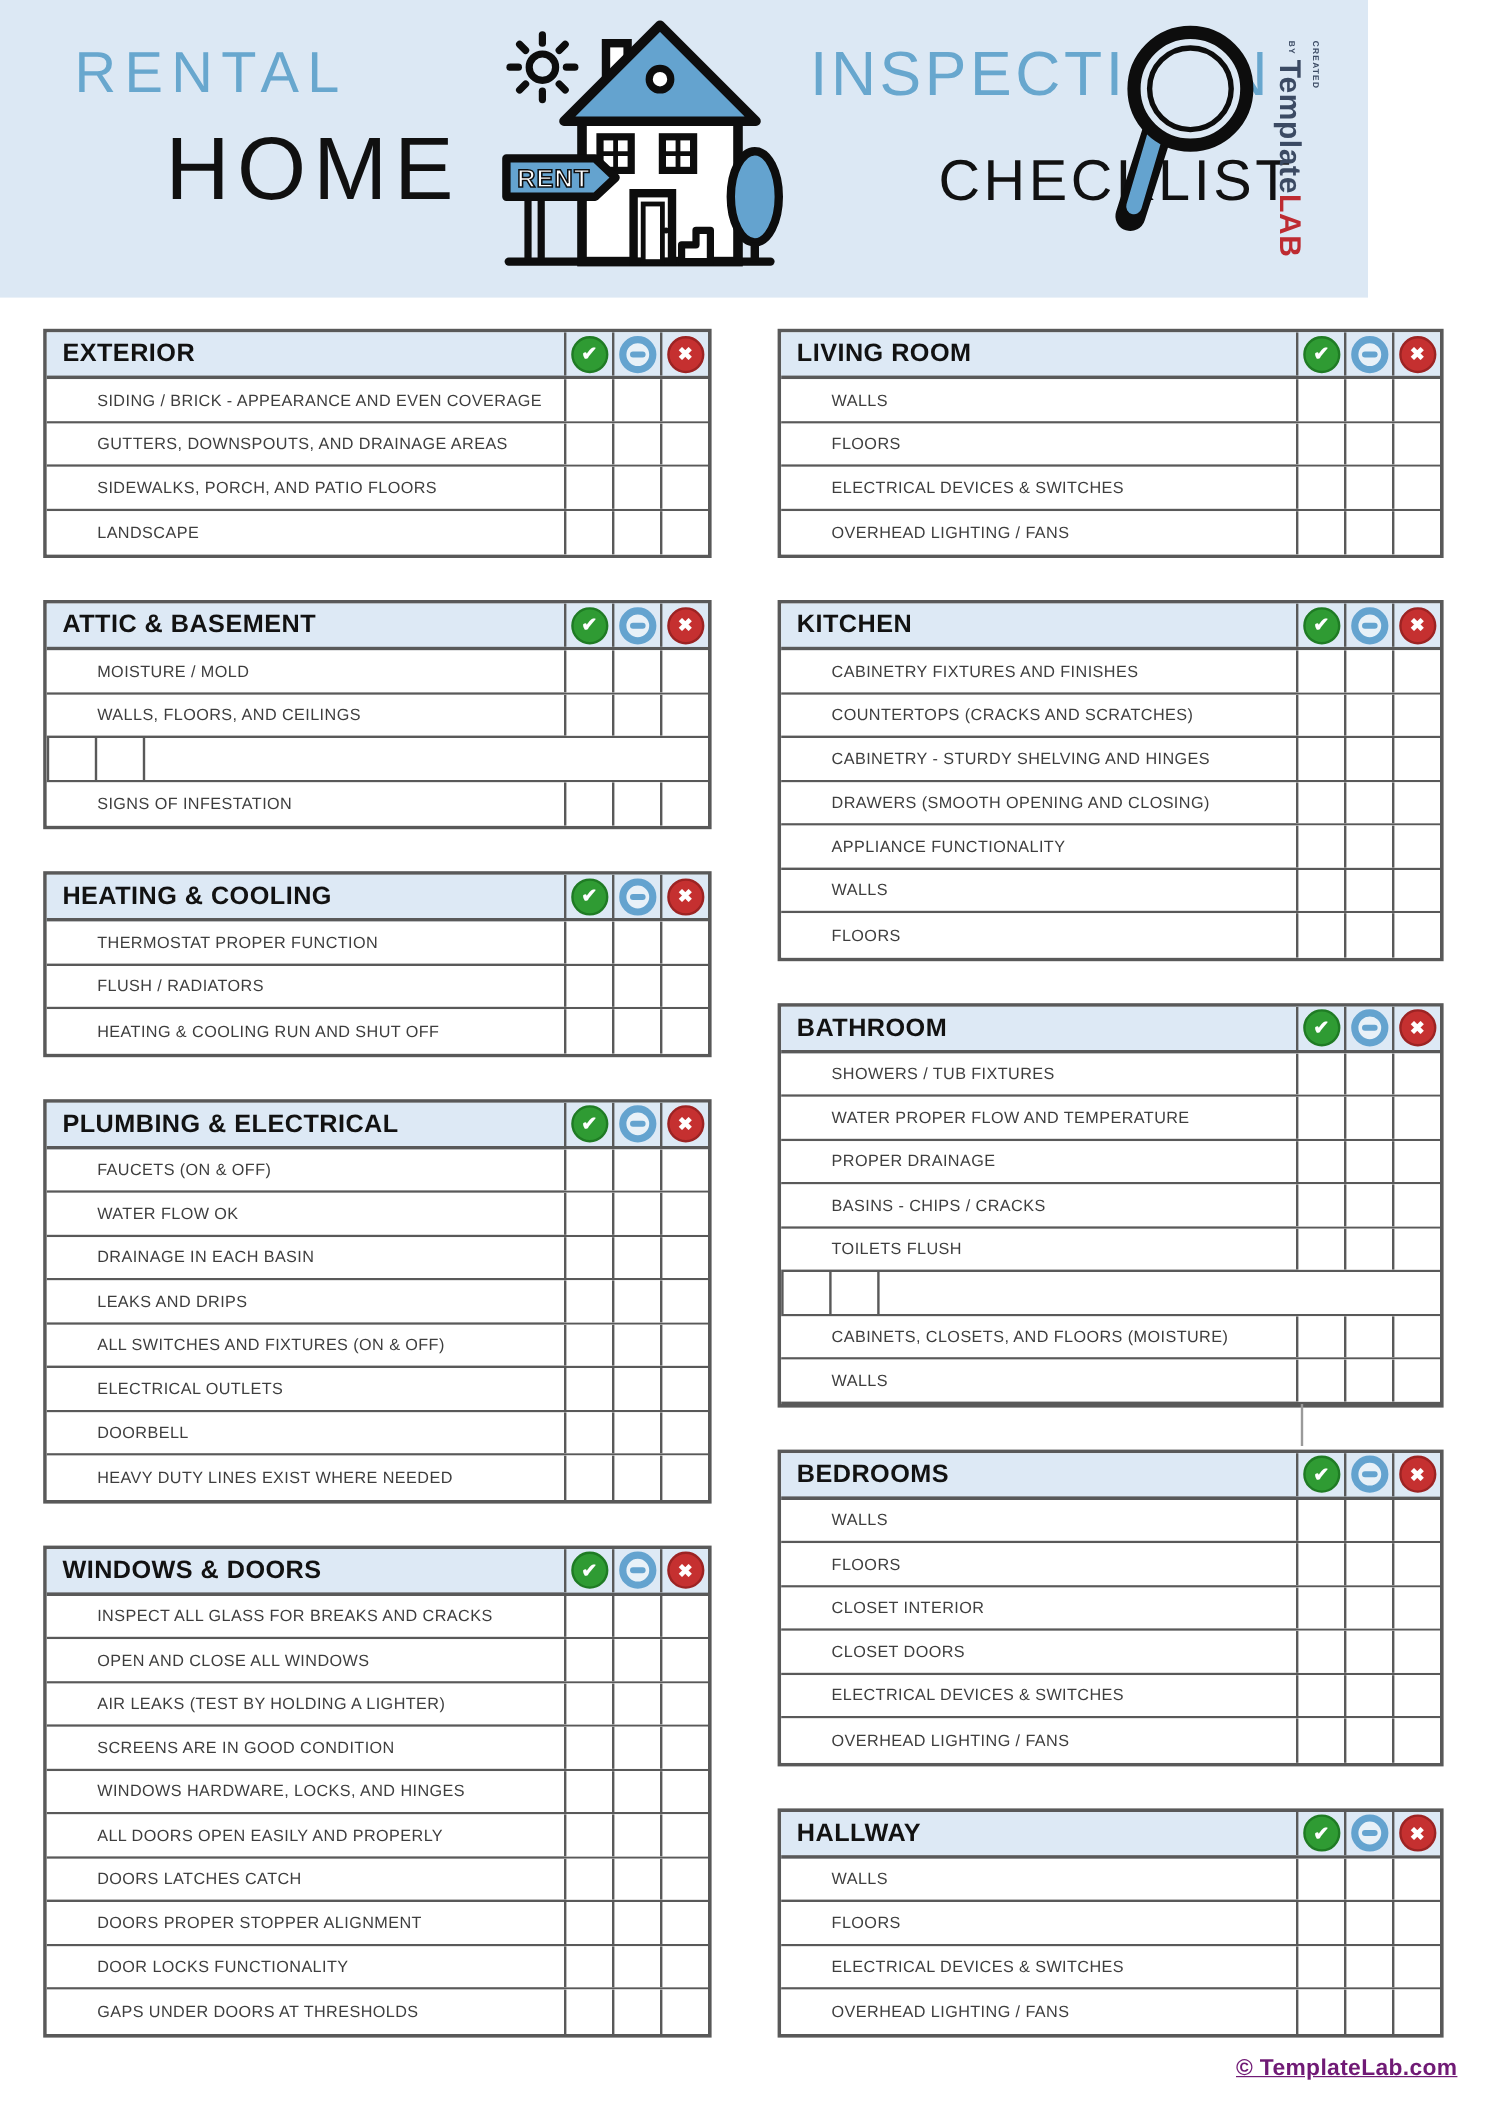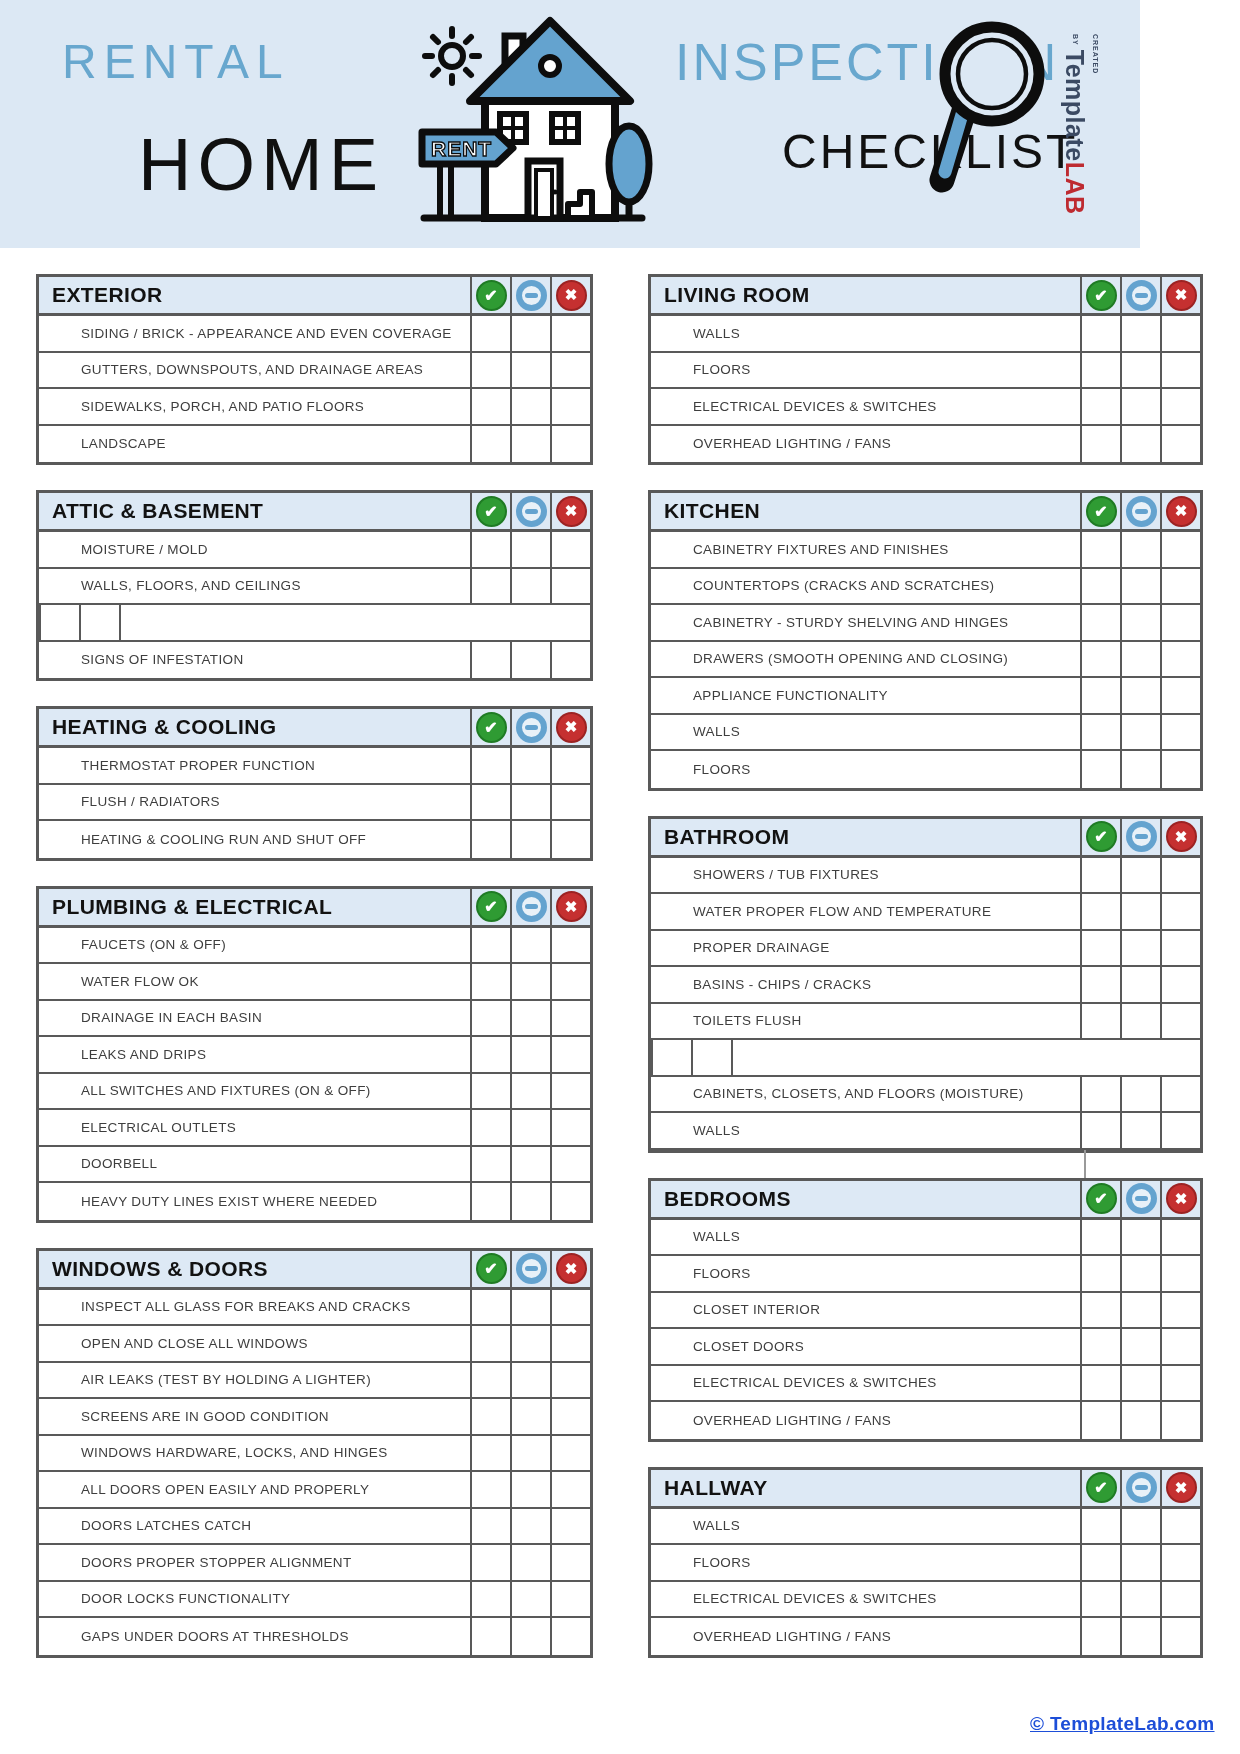--- a/index.html
+++ b/index.html
@@ -3,37 +3,37 @@
 <meta charset="utf-8">
 <style>
   html,body{margin:0;padding:0;background:#ffffff;}
   .page{position:relative;width:1240px;height:1754px;background:#ffffff;overflow:hidden;
         font-family:"Liberation Sans",sans-serif;}
 
   
   .band{position:absolute;left:0;top:0;width:1140px;height:248px;background:#dce8f4;}
   .t-rental{position:absolute;left:62px;top:38px;font-size:48px;letter-spacing:7px;
             color:#68a7ce;font-weight:400;line-height:1;}
-  .t-home{position:absolute;left:138px;top:128px;font-size:74px;letter-spacing:6px;
+  .t-home{position:absolute;left:138px;top:104px;font-size:74px;letter-spacing:6px;
           color:#101010;font-weight:400;line-height:1;}
   .t-insp{position:absolute;left:675px;top:36px;font-size:52px;letter-spacing:3px;
           color:#68a7ce;font-weight:400;line-height:1;white-space:nowrap;}
   .glass-gap{display:inline-block;width:80px;}
   .t-check{position:absolute;left:782px;top:128px;font-size:48px;letter-spacing:3px;
            color:#111111;font-weight:400;line-height:1;}
   .house-svg{position:absolute;left:410px;top:6px;}
   .mag-svg{position:absolute;left:920px;top:12px;}
 
   .logo{position:absolute;left:1062px;top:34px;writing-mode:vertical-rl;line-height:1;}
   .logo .created{font-size:7px;font-weight:700;color:#3b4a63;letter-spacing:1px;padding-bottom:4px;}
   .logo .brand1{font-size:25px;font-weight:700;color:#3b4a63;letter-spacing:0.5px;}
   .logo .brand2{font-size:25px;font-weight:700;color:#be2b31;letter-spacing:0.5px;}
 
   
-  .column{position:absolute;top:274px;display:flex;flex-direction:column;gap:25px;}
+  .column{position:absolute;top:274px;display:flex;flex-direction:column;gap:35px;}
   .col-left{left:36px;width:557px;}
   .col-right{left:648px;width:555px;}
 
   .section{position:relative;border:3px solid #595959;background:#ffffff;box-sizing:border-box;}
   .sec-header{display:flex;height:39px;box-sizing:border-box;background:#dde9f5;
               border-bottom:3px solid #595959;}
   .sec-title{flex:1;display:flex;align-items:center;padding-left:13px;
              font-weight:700;font-size:21px;letter-spacing:0.4px;color:#121212;}
   .icon-cell{width:40px;box-sizing:border-box;border-left:2px solid #595959;
              display:flex;align-items:center;justify-content:center;background:#dde9f5;}
@@ -49,21 +49,21 @@
   .ic-pass::after{content:"\2714";color:#ffffff;font-size:16px;font-weight:700;}
   .ic-fair{background:#e8f1f8;border:6px solid #64a3cf;}
   .ic-fair::after{content:"";width:13px;height:5px;border-radius:2.5px;background:#64a3cf;}
   .ic-fail{background:#c53030;border:2px solid #9c2323;}
   .ic-fail::after{content:"\2716";color:#ffffff;font-size:15px;font-weight:700;}
 
   .gap-line{position:absolute;left:433px;top:100%;height:35px;width:0;
             border-left:2px solid #9a9a9a;}
 
   .footer{position:absolute;left:1030px;top:1713px;font-size:19px;font-weight:700;
-          color:#1d4ed8;text-decoration:underline;letter-spacing:0.3px;cursor:pointer;}
+          color:#701a75;text-decoration:underline;letter-spacing:0.3px;cursor:pointer;}
 </style>
 </head>
 <body>
 
 <div class="page">
 
   <div class="band">
 
     <div class="t-rental">RENTAL</div>
     <div class="t-home">HOME</div>

